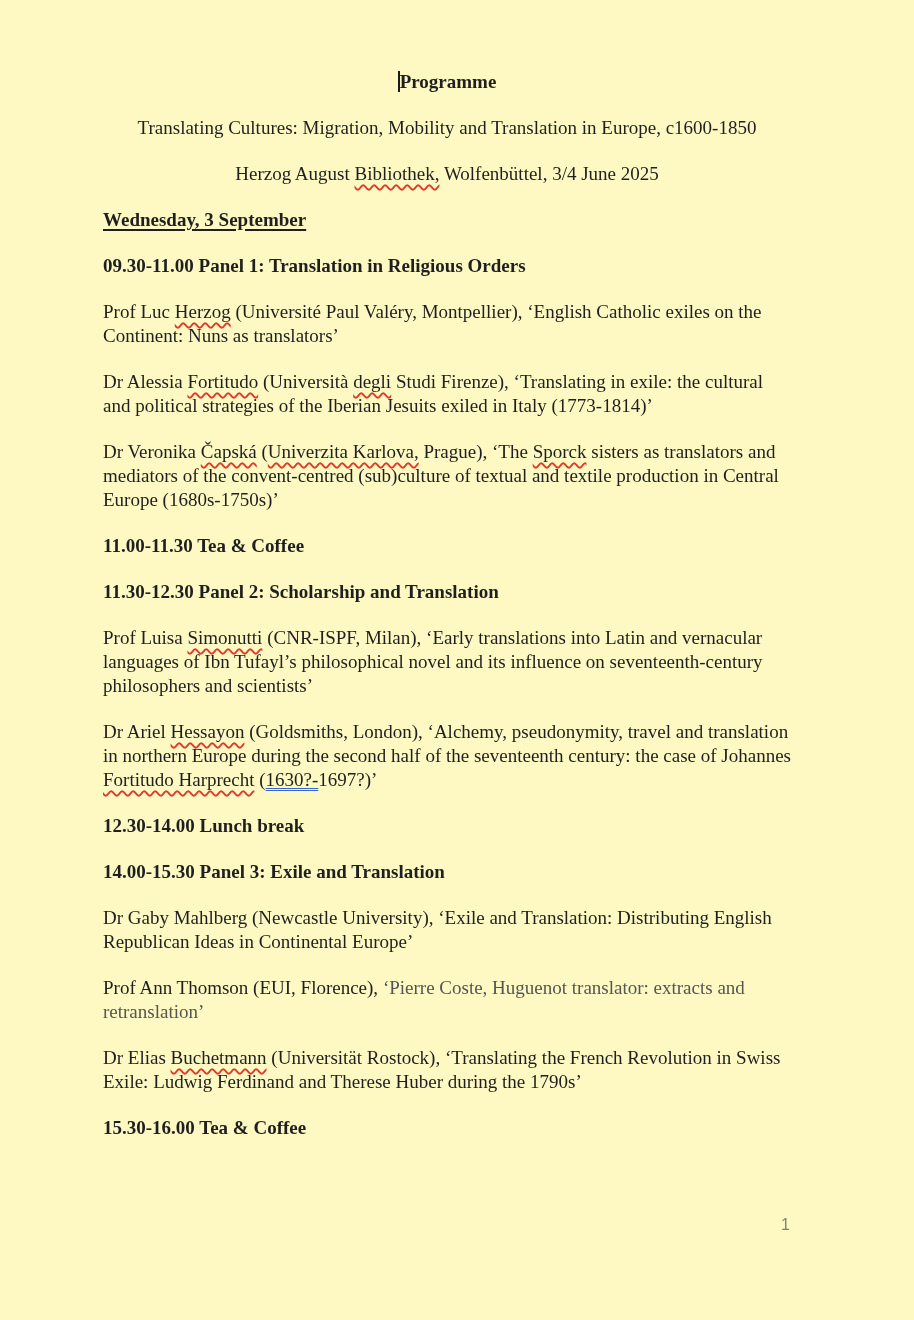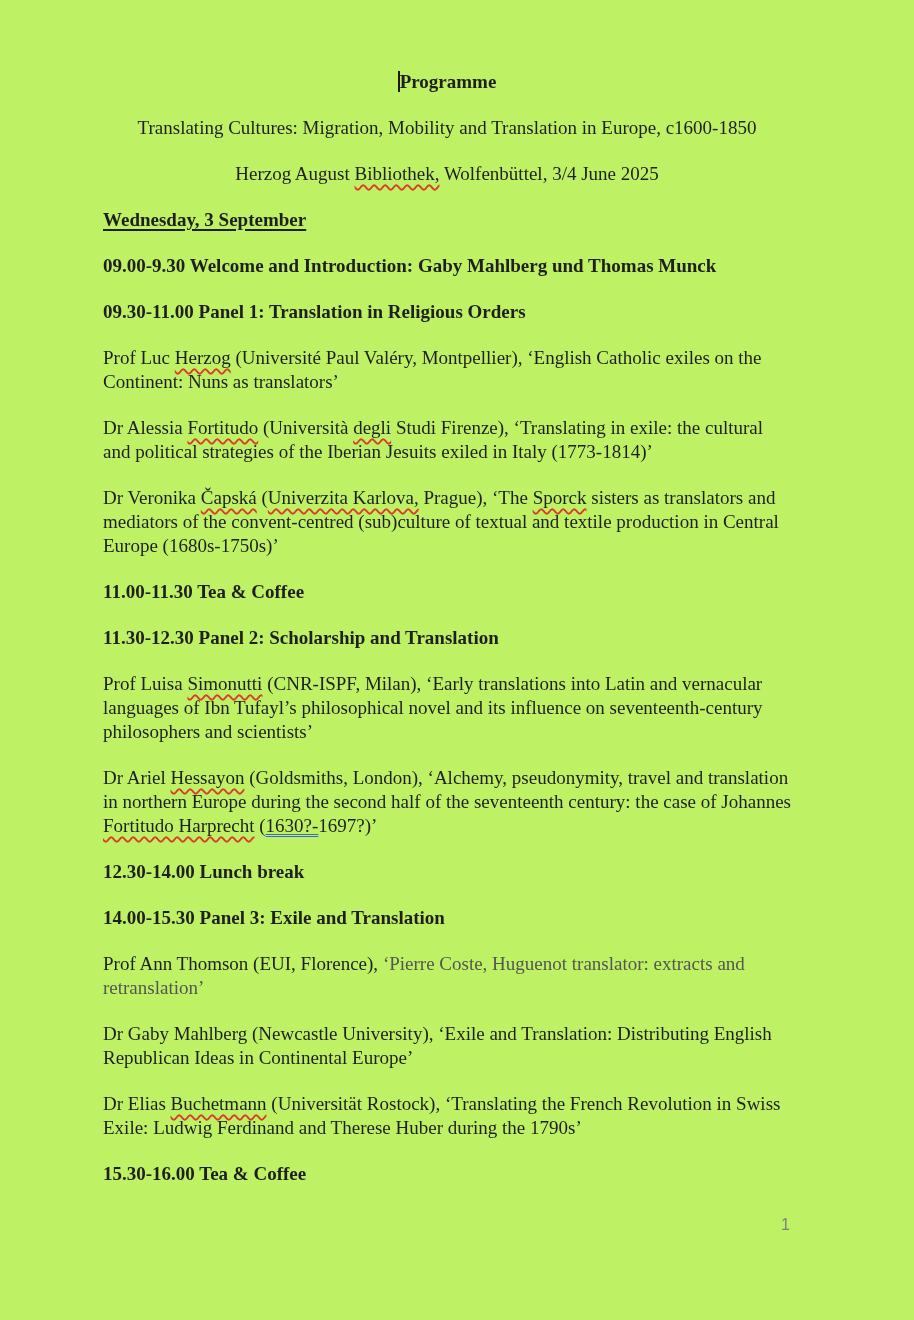--- a/index.html
+++ b/index.html
@@ -4,21 +4,21 @@
 <style>
   html, body {
     margin: 0;
     padding: 0;
     background: #ffffff;
   }
   .page {
     position: relative;
     width: 914px;
     height: 1320px;
-    background: #bef264;
+    background: #fef9c3;
     overflow: hidden;
     font-family: "Liberation Serif", serif;
     color: #1f1f1f;
   }
   .content {
     position: absolute;
     left: 103px;
     top: 70px;
     width: 688px;
   }
@@ -75,21 +75,20 @@
   <div class="content">
 
     <p class="center"><span class="caret"></span><span class="b">Programme</span></p>
 
     <p class="center"><span>Translating Cultures: Migration, Mobility and Translation in Europe, c1600-1850</span></p>
 
     <p class="center"><span>Herzog August </span><span class="spell">Bibliothek,</span><span> Wolfenbüttel, 3/4 June 2025</span></p>
 
     <p><span class="heading">Wednesday, 3 September</span></p>
 
-    <p class="b"><span>09.00-9.30 Welcome and Introduction: Gaby Mahlberg und Thomas Munck</span></p>
 
     <p class="b"><span>09.30-11.00 Panel 1: Translation in Religious Orders</span></p>
 
     <p><span>Prof Luc </span><span class="spell">Herzog</span><span> (Université Paul Valéry, Montpellier), ‘English Catholic exiles on the Continent: Nuns as translators’</span></p>
 
     <p><span>Dr Alessia </span><span class="spell">Fortitudo</span><span> (Università </span><span class="spell">degli</span><span> Studi Firenze), ‘Translating in exile: the cultural and political strategies of the Iberian Jesuits exiled in Italy (1773-1814)’</span></p>
 
     <p><span>Dr Veronika </span><span class="spell">Čapská</span><span> (</span><span class="spell">Univerzita Karlova,</span><span> Prague), ‘The </span><span class="spell">Sporck</span><span> sisters as translators and mediators of the convent-centred (sub)culture of textual and textile production in Central Europe (1680s-1750s)’</span></p>
 
     <p class="b"><span>11.00-11.30 Tea &amp; Coffee</span></p>
@@ -97,23 +96,23 @@
     <p class="b"><span>11.30-12.30 Panel 2: Scholarship and Translation</span></p>
 
     <p><span>Prof Luisa </span><span class="spell">Simonutti</span><span> (CNR-ISPF, Milan), ‘Early translations into Latin and vernacular languages of Ibn Tufayl’s philosophical novel and its influence on seventeenth-century philosophers and scientists’</span></p>
 
     <p><span>Dr Ariel </span><span class="spell">Hessayon</span><span> (Goldsmiths, London), ‘Alchemy, pseudonymity, travel and translation in northern Europe during the second half of the seventeenth century: the case of Johannes </span><span class="spell">Fortitudo Harprecht</span><span> (</span><span class="grammar">1630?-</span><span>1697?)’</span></p>
 
     <p class="b"><span>12.30-14.00 Lunch break</span></p>
 
     <p class="b"><span>14.00-15.30 Panel 3: Exile and Translation</span></p>
 
+    <p><span>Dr Gaby Mahlberg (Newcastle University), ‘Exile and Translation: Distributing English Republican Ideas in Continental Europe’</span></p>
+
     <p><span>Prof Ann Thomson (EUI, Florence), </span><span class="gray">‘Pierre Coste, Huguenot translator: extracts and retranslation’</span></p>
-
-    <p><span>Dr Gaby Mahlberg (Newcastle University), ‘Exile and Translation: Distributing English Republican Ideas in Continental Europe’</span></p>
 
     <p><span>Dr Elias </span><span class="spell">Buchetmann</span><span> (Universität Rostock), ‘Translating the French Revolution in Swiss Exile: Ludwig Ferdinand and Therese Huber during the 1790s’</span></p>
 
     <p class="b"><span>15.30-16.00 Tea &amp; Coffee</span></p>
 
   </div>
 
   <div class="pagenum">1</div>
 </div>
 

